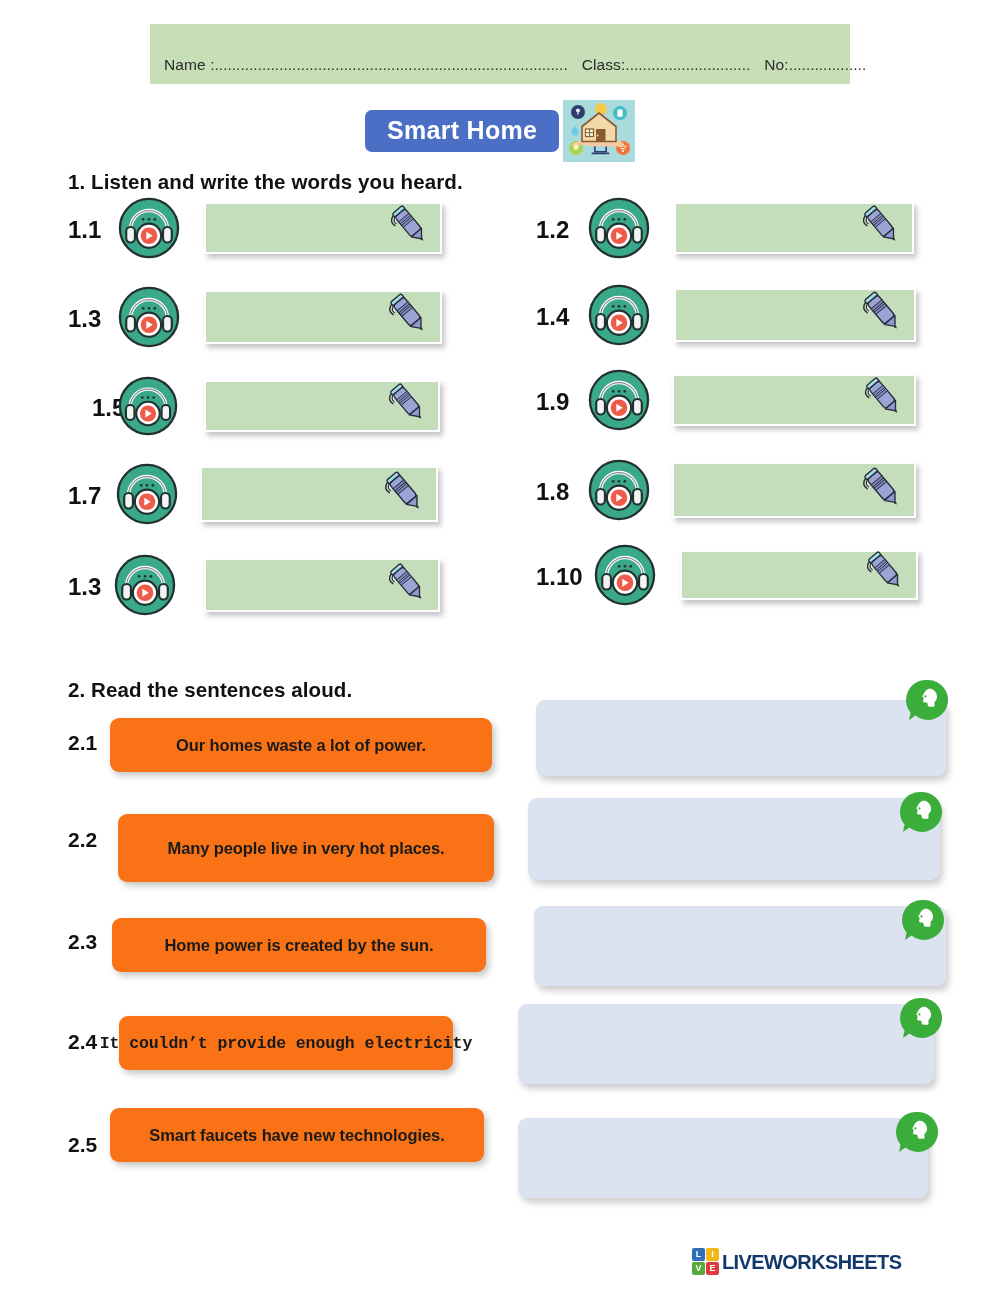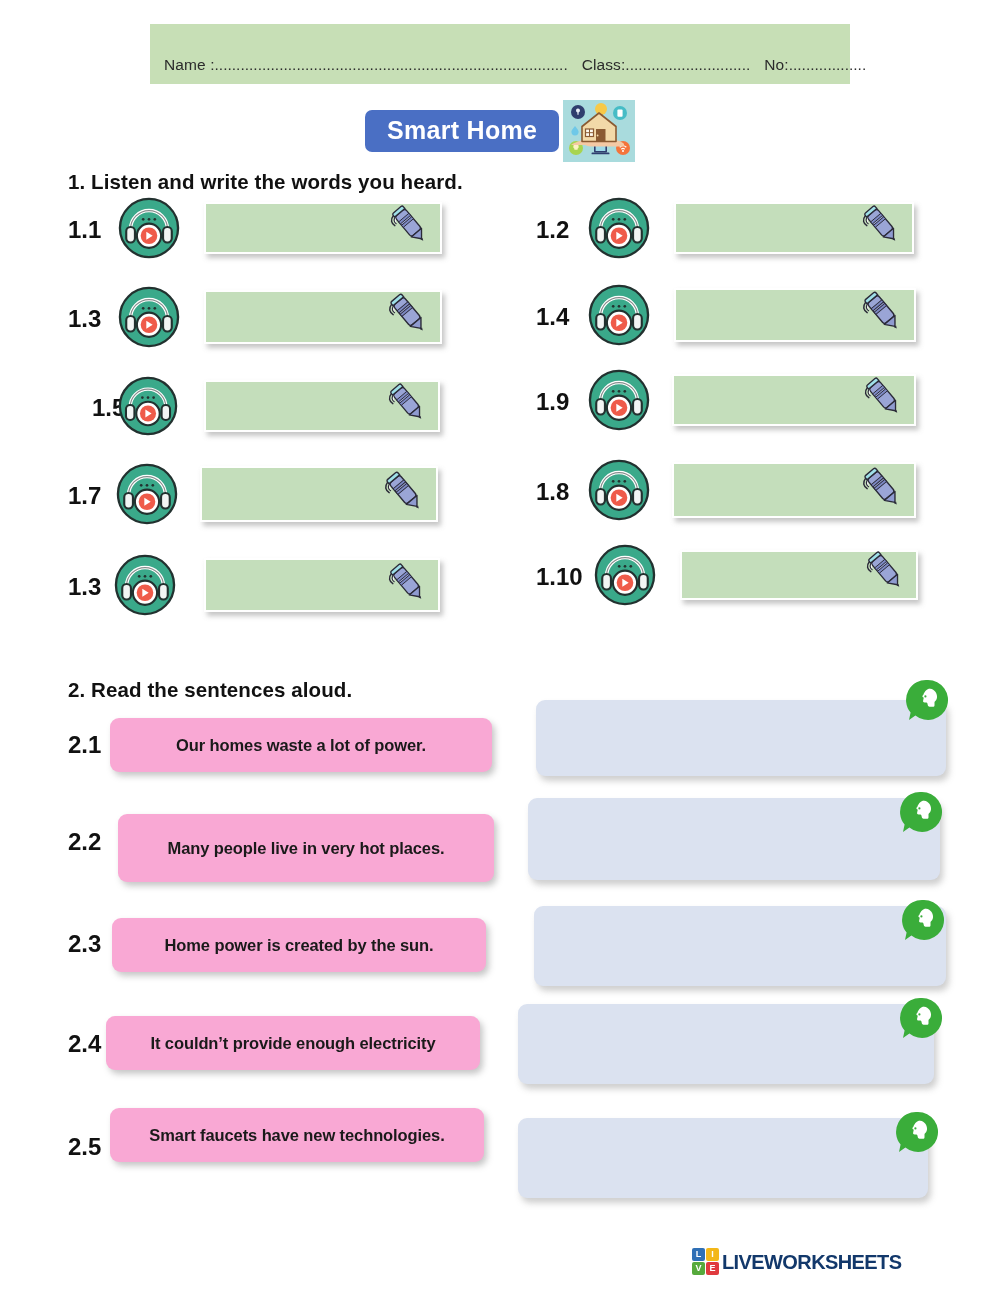--- a/index.html
+++ b/index.html
@@ -100,27 +100,27 @@
     box-sizing: border-box;
     flex: none;
   }
   .pen-icon {
     position: absolute;
     right: 4px;
     bottom: 2px;
   }
   .speak-num {
     position: absolute;
-    font-size: 24px;
+    font-size: 21px;
     font-weight: bold;
     color: #111111;
   }
   .sentence-card {
     position: absolute;
-    background: #f9a8d4;
+    background: #f97316;
     border-radius: 9px;
     box-shadow: 3px 4px 6px rgba(130,130,130,.45);
     display: flex;
     align-items: center;
     justify-content: center;
     box-sizing: border-box;
     padding: 0 14px;
   }
   .sentence-text {
     font-size: 16.5px;
@@ -554,21 +554,21 @@
     <div class="sentence-card" style="left: 112px; top: 918px; width: 374px; height: 54px;">
       <span class="sentence-text">Home power is created by the sun.</span>
     </div>
     <div class="answer-card" style="left: 534px; top: 906px; width: 412px; height: 80px;"></div>
     <div class="speak-icon" style="left: 902px; top: 898px;"><svg viewBox="0 0 44 44" width="44" height="44">
         <path d="M22 2a20 20 0 1 1-12.6 35.5L3 42l1.6-7.4A20 20 0 0 1 22 2z" fill="#3aad3a"></path>
         <path d="M22.6 10.5c4.6 0 8 3.3 8.4 7.6.2 2.4-.6 4-1.7 5-.6.6-.8 1-.8 1.9v2.2c0 1-.6 1.6-1.6 1.6h-3.4c-.9 0-1.4-.4-1.6-1.2l-.5-2.1c-.2-.8-.7-1-1.5-1h-1.3c-1.1 0-1.7-.7-1.5-1.7l.7-3.2c-.9-.3-1.4-.7-1.4-1.4 0-.6.4-1 1-1.5 1.4-3.8 3.9-6.2 7.2-6.2z" fill="#ffffff"></path>
         <circle cx="19.4" cy="18.4" r="1.1" fill="#3aad3a"></circle>
       </svg></div>
     <div class="speak-num" style="left: 68px; top: 1030px;">2.4</div>
-    <div class="sentence-card" style="left: 106px; top: 1016px; width: 374px; height: 54px;">
+    <div class="sentence-card" style="left: 119px; top: 1016px; width: 334px; height: 54px; font-family: Liberation Mono, monospace;">
       <span class="sentence-text">It couldn’t provide enough electricity</span>
     </div>
     <div class="answer-card" style="left: 518px; top: 1004px; width: 416px; height: 80px;"></div>
     <div class="speak-icon" style="left: 900px; top: 996px;"><svg viewBox="0 0 44 44" width="44" height="44">
         <path d="M22 2a20 20 0 1 1-12.6 35.5L3 42l1.6-7.4A20 20 0 0 1 22 2z" fill="#3aad3a"></path>
         <path d="M22.6 10.5c4.6 0 8 3.3 8.4 7.6.2 2.4-.6 4-1.7 5-.6.6-.8 1-.8 1.9v2.2c0 1-.6 1.6-1.6 1.6h-3.4c-.9 0-1.4-.4-1.6-1.2l-.5-2.1c-.2-.8-.7-1-1.5-1h-1.3c-1.1 0-1.7-.7-1.5-1.7l.7-3.2c-.9-.3-1.4-.7-1.4-1.4 0-.6.4-1 1-1.5 1.4-3.8 3.9-6.2 7.2-6.2z" fill="#ffffff"></path>
         <circle cx="19.4" cy="18.4" r="1.1" fill="#3aad3a"></circle>
       </svg></div>
     <div class="speak-num" style="left: 68px; top: 1133px;">2.5</div>
     <div class="sentence-card" style="left: 110px; top: 1108px; width: 374px; height: 54px;">

